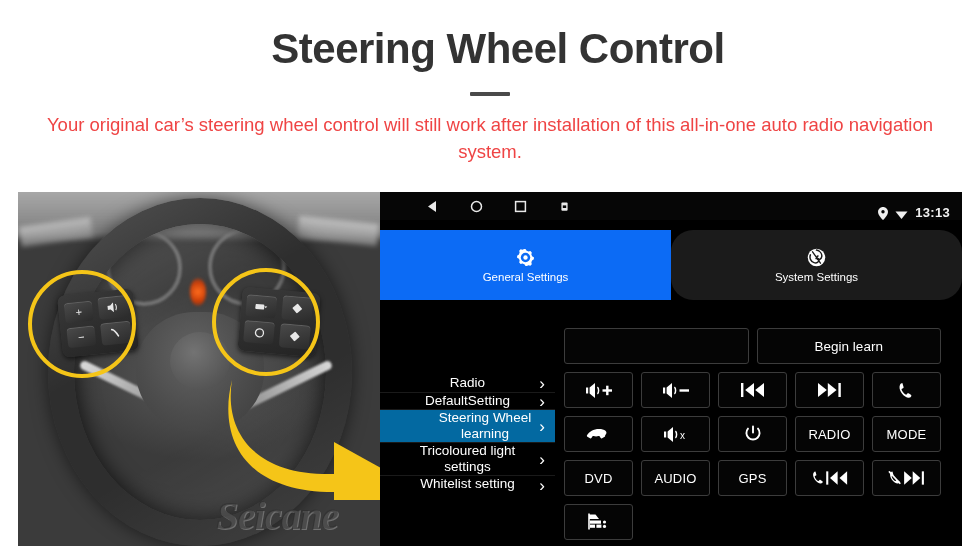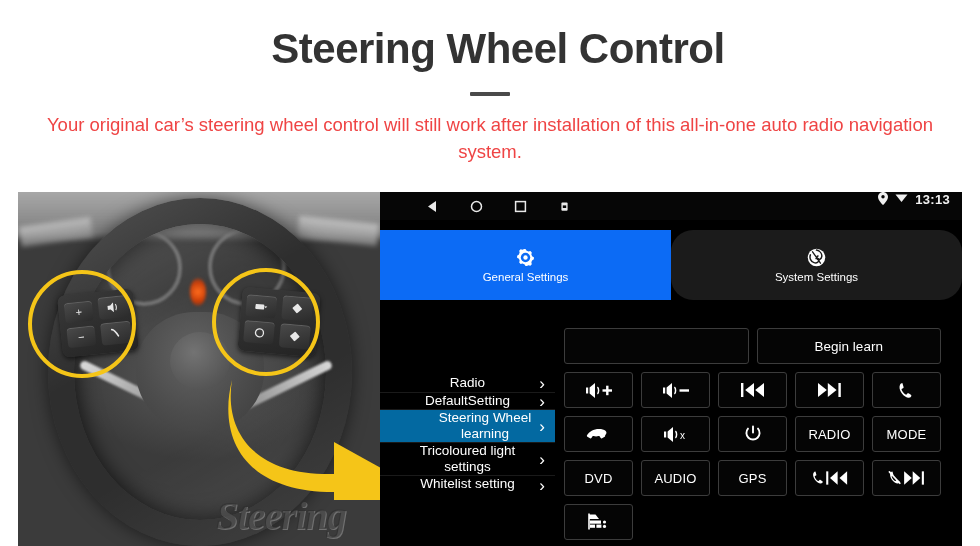--- a/index.html
+++ b/index.html
@@ -148,21 +148,21 @@
     background: #000; overflow:hidden;
   }
   .statusbar {
     position:relative; height: 28px; background:#060606;
     display:flex; align-items:center;
   }
   .nav-icons { display:flex; align-items:center; gap:28px; margin-left:44px; }
   .nav-ic { width:16px; height:16px; display:flex; align-items:center; justify-content:center; }
   .sb-right {
     position:absolute; right:12px; top:0; height:28px;
-    display:flex; align-items:flex-start; gap:7px;
+    display:flex; align-items:flex-end; gap:7px;
   }
   .sb-time { color:#f0f0f0; font-size:13px; font-weight:bold; letter-spacing:.3px; }
 
   .tabs { display:flex; height: 70px; margin-top: 10px; }
   .tab {
     flex:1; display:flex; flex-direction:column; align-items:center; justify-content:center;
     gap:3px; cursor:pointer;
   }
   .tab.active { background:#0c6bf5; }
   .tab.inactive { background:#1b1b1b;border-radius:22px; }
@@ -268,21 +268,21 @@
       <div class="hl-circle hl-l"></div>
       <div class="hl-circle hl-r"></div>
 
       <div class="arrow-wrap">
         <svg width="190" height="120" viewBox="0 0 190 120" aria-hidden="true">
           <path d="M18 4 C 10 48, 34 92, 104 92 L 104 66 L 182 100 L 104 134 L 104 108" fill="none" stroke="#F5C518" stroke-width="0"></path>
           <path d="M10 0 C 2 50, 30 96, 112 94 L 112 62 L 188 104 L 112 146 L 112 112 C 20 112, -4 56, 10 0 Z" fill="#F5C518"></path>
         </svg>
       </div>
 
-      <div class="watermark">Steering</div>
+      <div class="watermark">Seicane</div>
     </div>
 
     <div class="tablet">
 
       <div class="statusbar">
         <div class="nav-icons">
           <span class="nav-ic">
             <svg width="13" height="13" viewBox="0 0 13 13" fill="#e9e9e9" aria-hidden="true">
                 <path d="M10 1L2 6.5 10 12z"></path>
               </svg>

